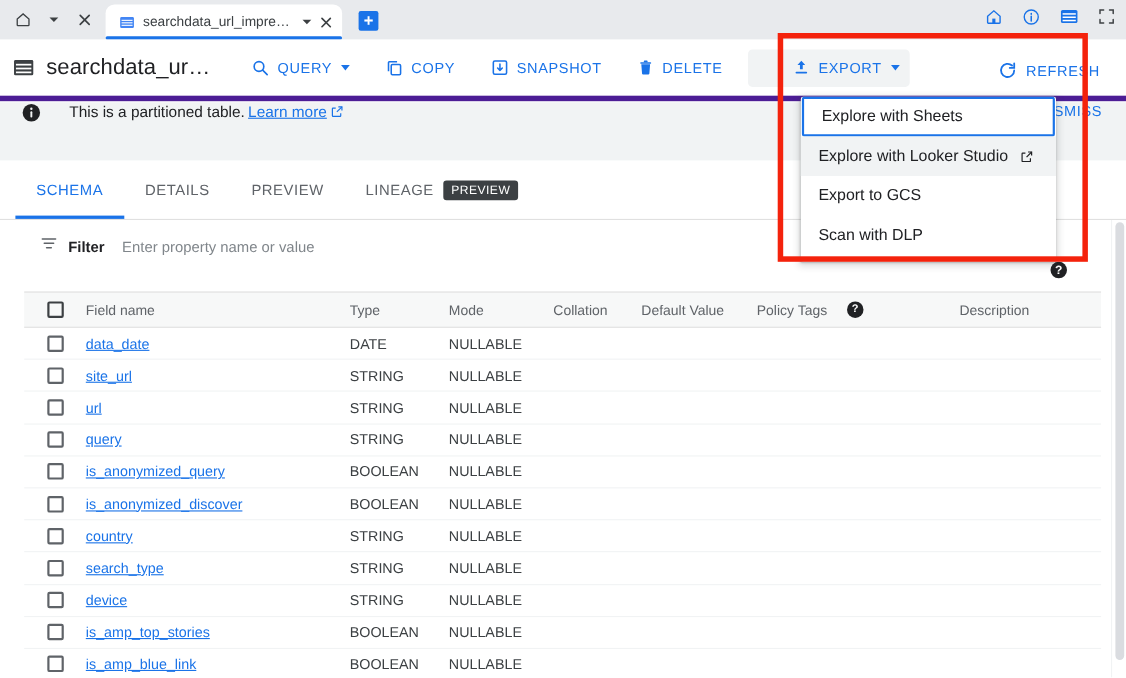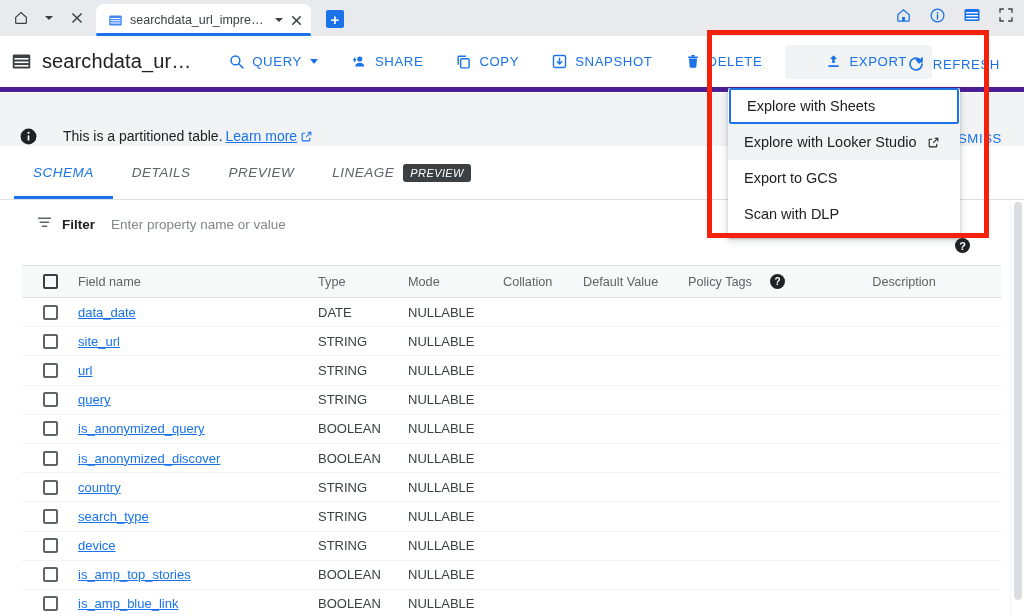--- a/index.html
+++ b/index.html
@@ -92,36 +92,36 @@
   .tb-refresh {
     position:absolute; right:18px; top:11px;
     display:flex; align-items:center; gap:8px;
     color:#1a73e8; font-size:13.2px; font-weight:500; letter-spacing:.6px;
     height:34px; padding:0 6px;
   }
 
   
   .banner {
     position:absolute; left:0; top:93px; width:1024px; height:53px;
-    background:#f1f3f4; display:flex; align-items:flex-end;
+    background:#f1f3f4; display:flex; align-items:flex-start;
   }
   .banner .info-ic { margin-left:17px; width:22px; display:flex; align-items:center; justify-content:center; }
   .banner .btext { margin-left:24px; font-size:14px; color:#202124; }
   .banner .blink { color:#1a73e8; text-decoration:underline; margin-left:3px; }
   .banner .blink-ic { display:inline-block; vertical-align:-2px; margin-left:3px; color:#1a73e8; }
   .banner .dismiss {
     position:absolute; right:22px; color:#1a73e8; font-size:13.2px;
     font-weight:500; letter-spacing:.6px;
   }
 
   
   .subtabs {
     position:absolute; left:0; top:146px; width:1024px; height:54px;
     background:#fff; border-bottom:1px solid #e0e0e0;
-    display:flex; padding-left:14px;font-style:italic;
+    display:flex; padding-left:14px;
   }
   .stab {
     height:53px; display:flex; align-items:center; justify-content:center;
     font-size:13.5px; letter-spacing:.5px; color:#5f6368; position:relative;
     padding:0 19px; white-space:nowrap;
   }
   .stab.sel { color:#1a73e8; }
   .stab.sel::after {
     content:""; position:absolute; left:0; right:0; bottom:0; height:3px; background:#1a73e8;
   }
@@ -294,29 +294,20 @@
     <div class="tb-actions">
       <div class="tb-btn">
         <svg width="17" height="17" viewBox="0 0 24 24" fill="none" stroke="#1a73e8" stroke-width="2.1" stroke-linecap="round">
           <circle cx="10.5" cy="10.5" r="6.2"></circle>
             <path d="M15.2 15.2L21 21"></path>
         </svg>
         <span>QUERY</span>
         <span class="cart"></span>
       </div>
 
-      <div class="tb-btn">
-        <svg width="18" height="18" viewBox="0 0 24 24" fill="#1a73e8">
-          <circle cx="13" cy="8" r="3.4"></circle>
-          <path d="M7 18c0-3.3 2.7-5 6-5s6 1.7 6 5z"></path>
-          <path d="M4 8.2h4.4v1.7H4z"></path>
-            <path d="M5.35 6.1h1.7v5.9h-1.7z"></path>
-        </svg>
-        <span>SHARE</span>
-      </div>
 
       <div class="tb-btn">
         <svg width="17" height="17" viewBox="0 0 24 24" fill="none" stroke="#1a73e8" stroke-width="2">
           <rect x="8" y="8" width="12" height="13" rx="1.5"></rect>
           <path d="M15.5 4.5H5.5a1 1 0 0 0-1 1v11"></path>
         </svg>
         <span>COPY</span>
       </div>
 
       <div class="tb-btn">

